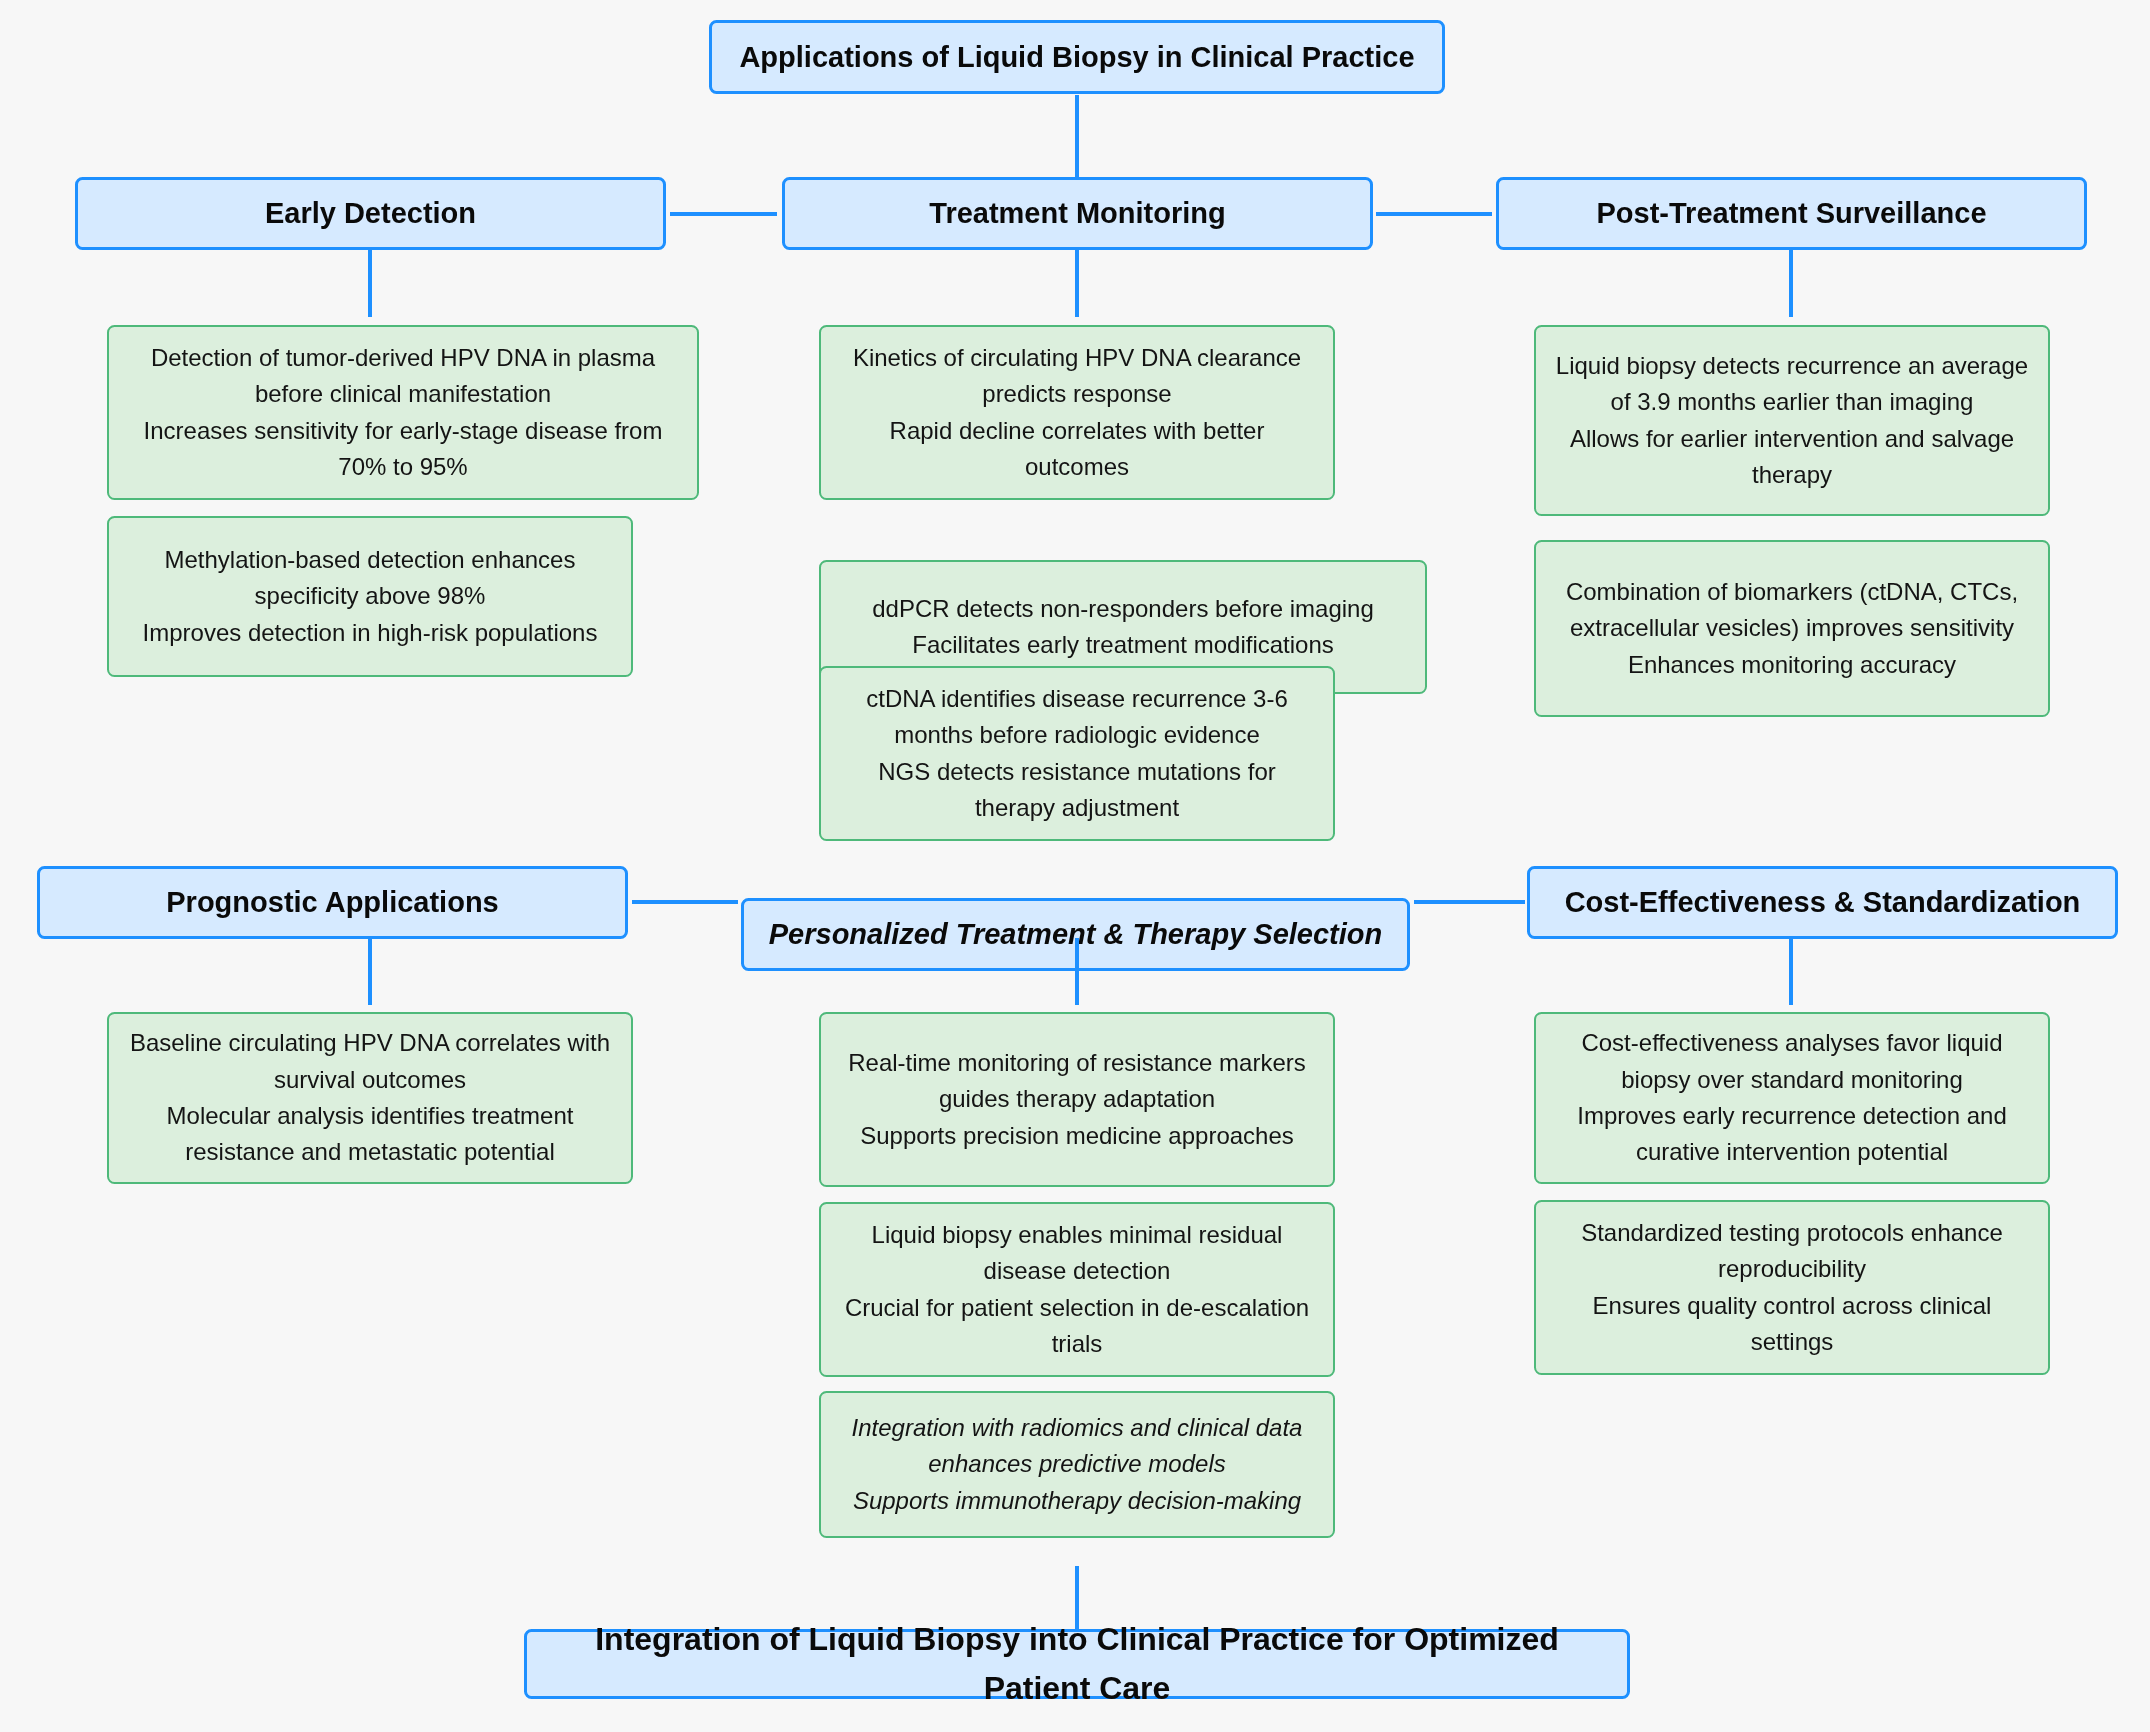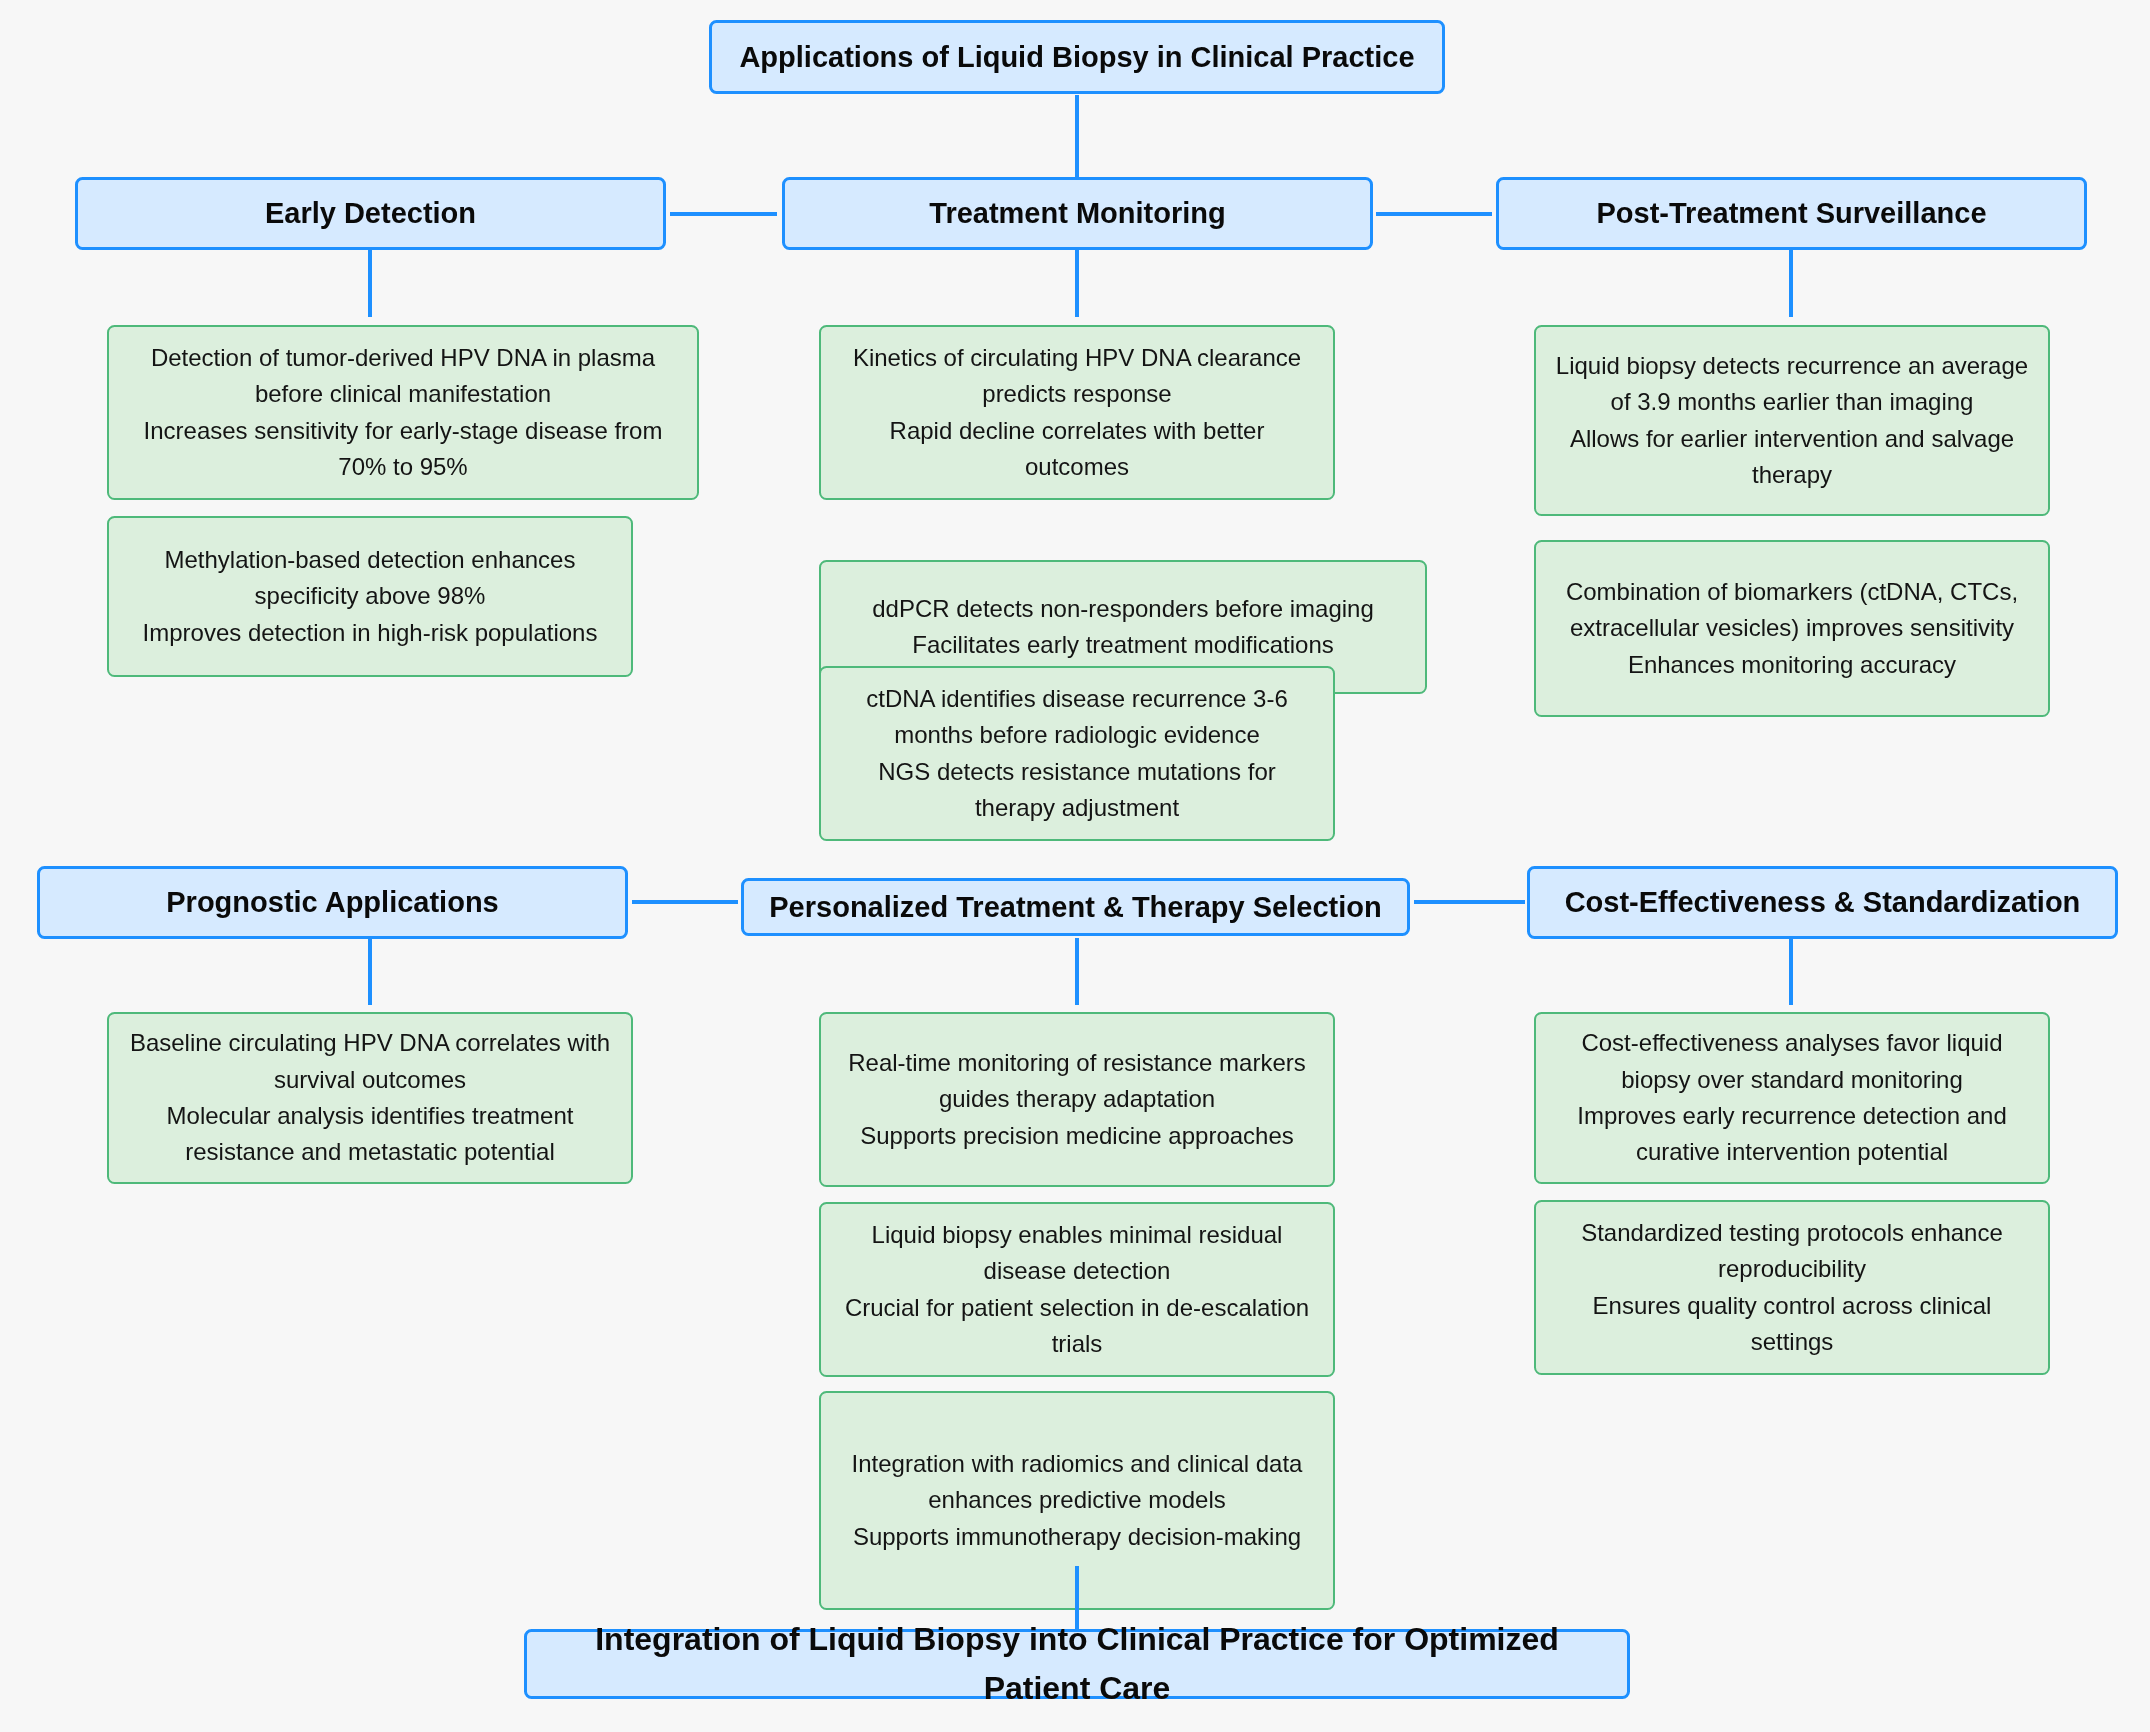--- a/index.html
+++ b/index.html
@@ -123,21 +123,21 @@
   </div>
   <div class="node node-green t-leaf" style="left:1534px; top:540px; width:516px; height:177px;">
     <span class="node-inner">Combination of biomarkers (ctDNA, CTCs, extracellular vesicles) improves sensitivity
 Enhances monitoring accuracy</span>
   </div>
 
   <div class="node node-blue t-heading" style="left:37px; top:866px; width:591px; height:73px;">
     <span class="node-inner">Prognostic Applications</span>
   </div>
 
-  <div class="node node-blue t-heading" style="left:741px; top:878px; width:669px; height:58px;">
+  <div class="node node-blue t-heading" style="left:741px; top:898px; width:669px; height:73px;font-style:italic;">
     <span class="node-inner">Personalized Treatment &amp; Therapy Selection</span>
   </div>
 
   <div class="node node-blue t-heading" style="left:1527px; top:866px; width:591px; height:73px;">
     <span class="node-inner">Cost-Effectiveness &amp; Standardization</span>
   </div>
 
   <div class="conn conn-h" style="left:632px; top:900px; width:106px; height:3.8px;"></div>
   <div class="conn conn-h" style="left:1414px; top:900px; width:111px; height:3.8px;"></div>
 
@@ -151,21 +151,21 @@
   </div>
 
   <div class="node node-green t-leaf" style="left:819px; top:1012px; width:516px; height:175px;">
     <span class="node-inner">Real-time monitoring of resistance markers guides therapy adaptation
 Supports precision medicine approaches</span>
   </div>
   <div class="node node-green t-leaf" style="left:819px; top:1202px; width:516px; height:175px;">
     <span class="node-inner">Liquid biopsy enables minimal residual disease detection
 Crucial for patient selection in de-escalation trials</span>
   </div>
-  <div class="node node-green t-leaf" style="left:819px; top:1391px; width:516px; height:219px;">
+  <div class="node node-green t-leaf" style="left:819px; top:1391px; width:516px; height:147px;font-style:italic;">
     <span class="node-inner">Integration with radiomics and clinical data enhances predictive models
 Supports immunotherapy decision-making</span>
   </div>
 
   <div class="node node-green t-leaf" style="left:1534px; top:1012px; width:516px; height:172px;">
     <span class="node-inner">Cost-effectiveness analyses favor liquid biopsy over standard monitoring
 Improves early recurrence detection and curative intervention potential</span>
   </div>
   <div class="node node-green t-leaf" style="left:1534px; top:1200px; width:516px; height:175px;">
     <span class="node-inner">Standardized testing protocols enhance reproducibility

